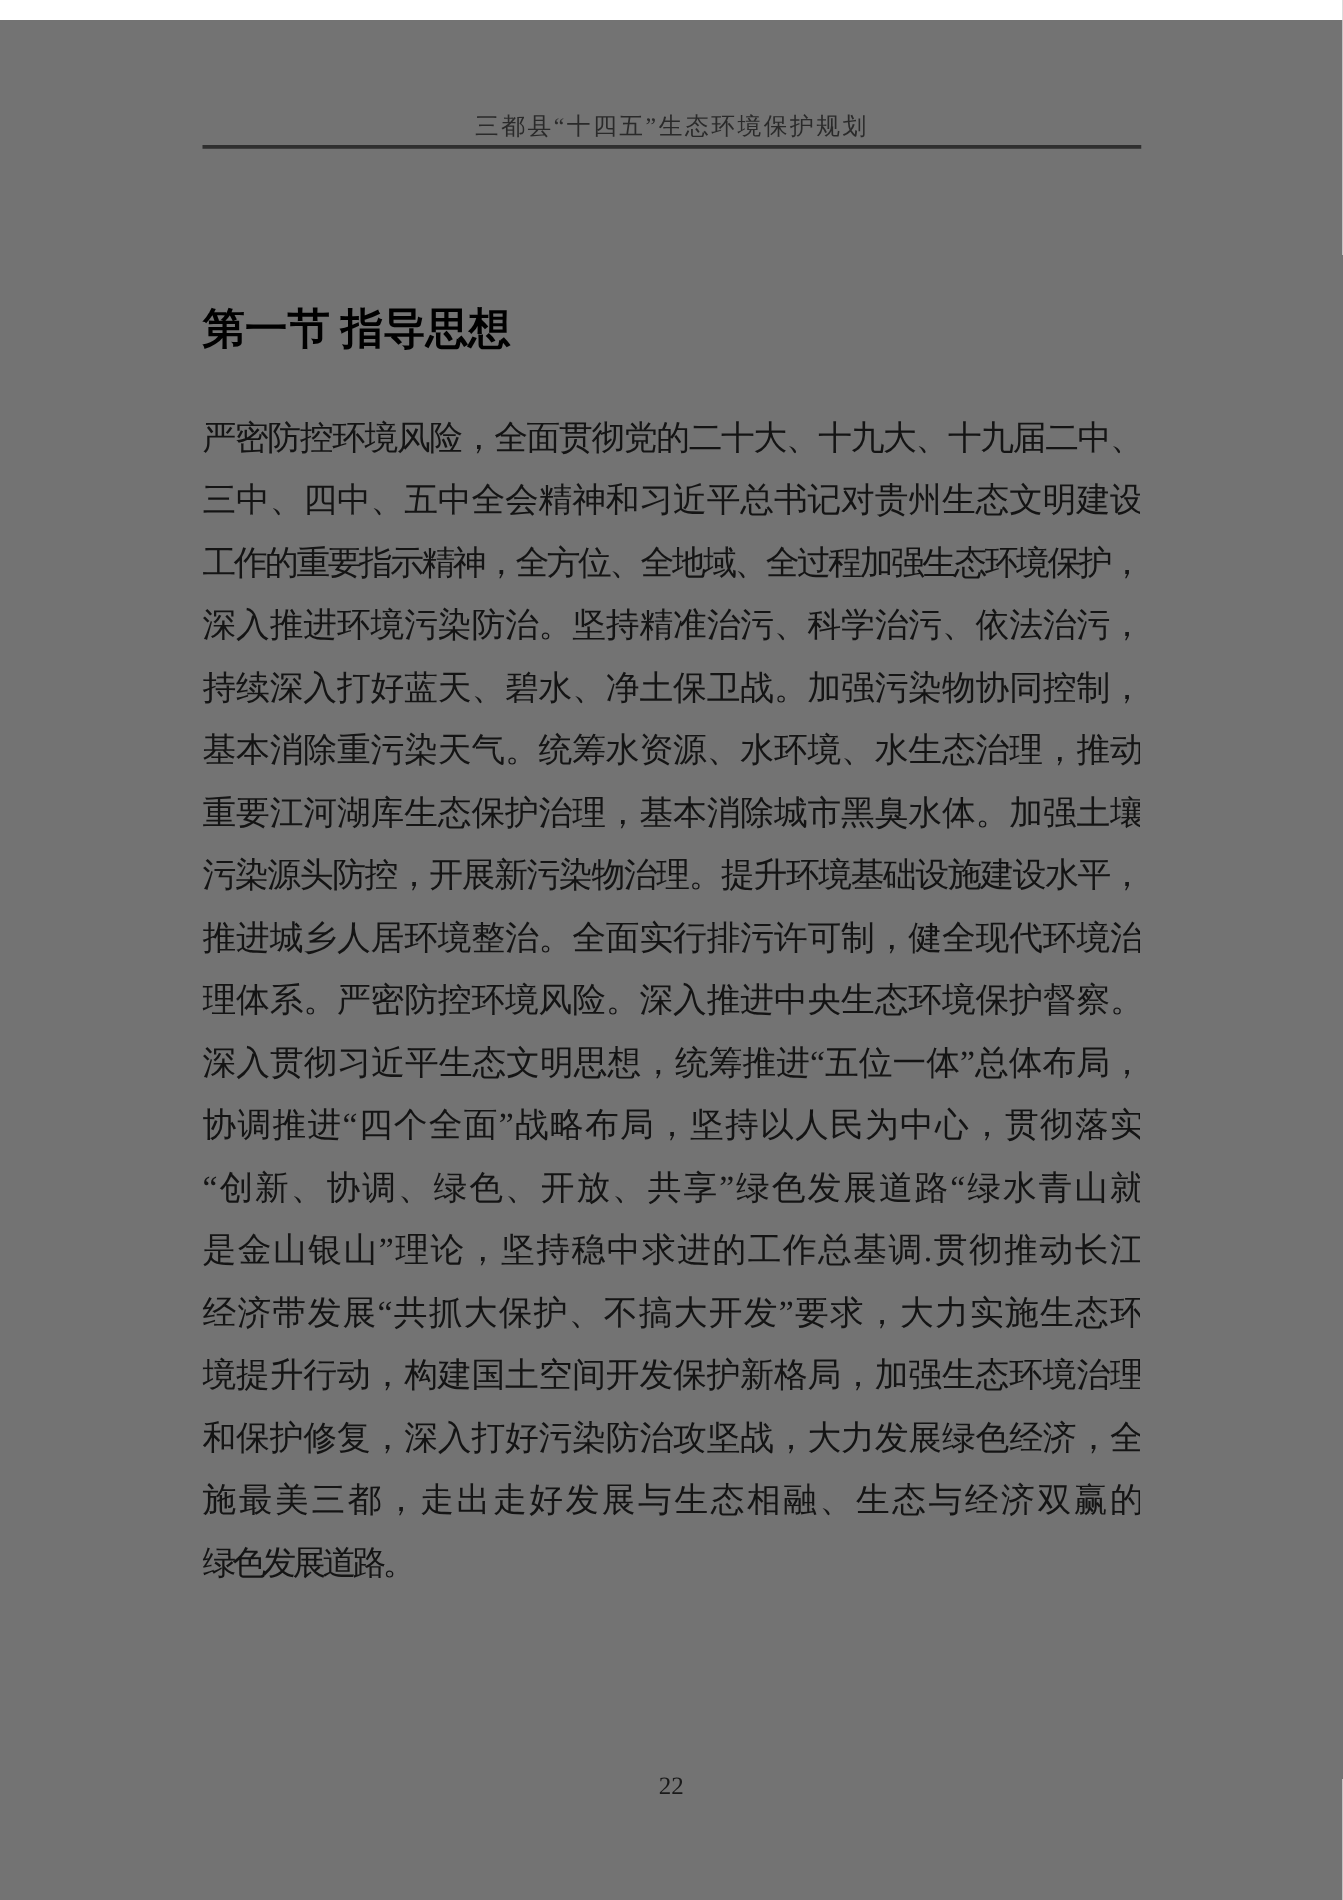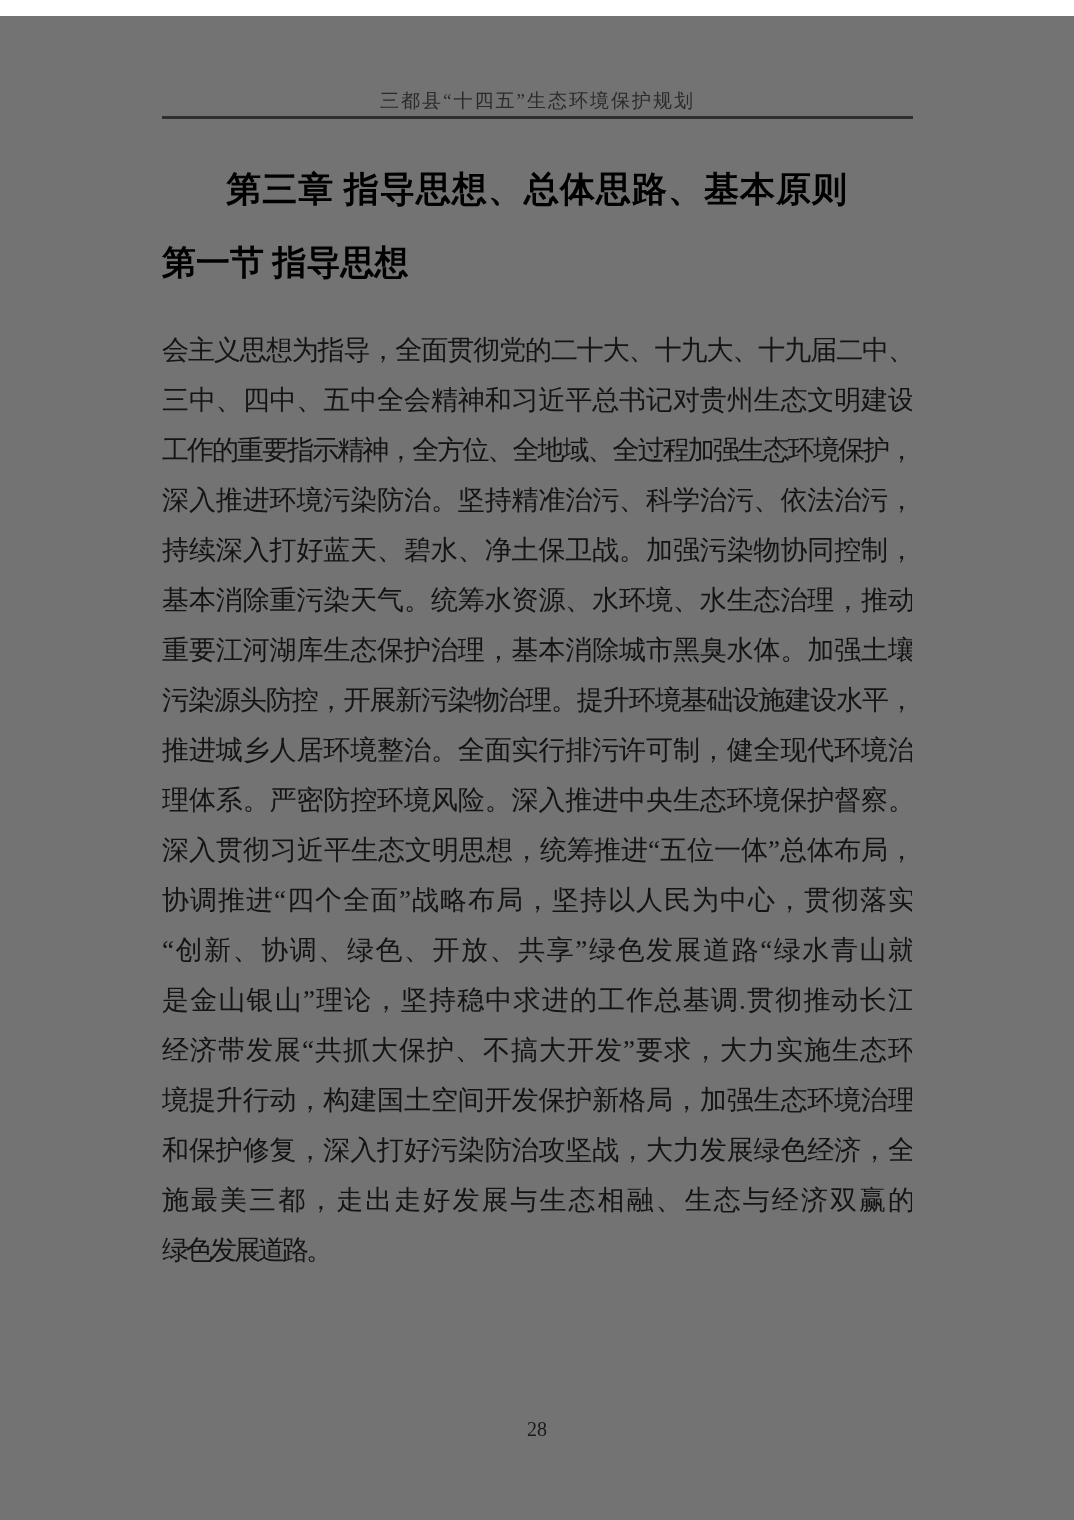--- a/index.html
+++ b/index.html
@@ -92,41 +92,40 @@
 </style>
 </head>
 <body>
 
 <div class="page">
 
   <div class="doc-header-title">三都县“十四五”生态环境保护规划</div>
 
   <div class="doc-header-rule"></div>
 
-  <div class="chapter-title">第三章 指导思想、总体思路、基本原则</div>
 
   <div class="section-title">第一节 指导思想</div>
 
   <div class="body-block">
-    <div class="body-line">会主义思想为指导，全面贯彻党的二十大、十九大、十九届二中、</div>
+    <div class="body-line">严密防控环境风险，全面贯彻党的二十大、十九大、十九届二中、</div>
     <div class="body-line">三中、四中、五中全会精神和习近平总书记对贵州生态文明建设</div>
     <div class="body-line">工作的重要指示精神，全方位、全地域、全过程加强生态环境保护，</div>
     <div class="body-line">深入推进环境污染防治。坚持精准治污、科学治污、依法治污，</div>
     <div class="body-line">持续深入打好蓝天、碧水、净土保卫战。加强污染物协同控制，</div>
     <div class="body-line">基本消除重污染天气。统筹水资源、水环境、水生态治理，推动</div>
     <div class="body-line">重要江河湖库生态保护治理，基本消除城市黑臭水体。加强土壤</div>
     <div class="body-line">污染源头防控，开展新污染物治理。提升环境基础设施建设水平，</div>
     <div class="body-line">推进城乡人居环境整治。全面实行排污许可制，健全现代环境治</div>
     <div class="body-line">理体系。严密防控环境风险。深入推进中央生态环境保护督察。</div>
     <div class="body-line">深入贯彻习近平生态文明思想，统筹推进“五位一体”总体布局，</div>
     <div class="body-line">协调推进“四个全面”战略布局，坚持以人民为中心，贯彻落实</div>
     <div class="body-line">“创新、协调、绿色、开放、共享”绿色发展道路“绿水青山就</div>
     <div class="body-line">是金山银山”理论，坚持稳中求进的工作总基调.贯彻推动长江</div>
     <div class="body-line">经济带发展“共抓大保护、不搞大开发”要求，大力实施生态环</div>
     <div class="body-line">境提升行动，构建国土空间开发保护新格局，加强生态环境治理</div>
     <div class="body-line">和保护修复，深入打好污染防治攻坚战，大力发展绿色经济，全</div>
     <div class="body-line">施最美三都，走出走好发展与生态相融、生态与经济双赢的</div>
     <div class="body-line last-line">绿色发展道路。</div>
   </div>
 
-  <div class="page-number">28</div>
+  <div class="page-number">22</div>
 
 </div>
 
 </body></html>

